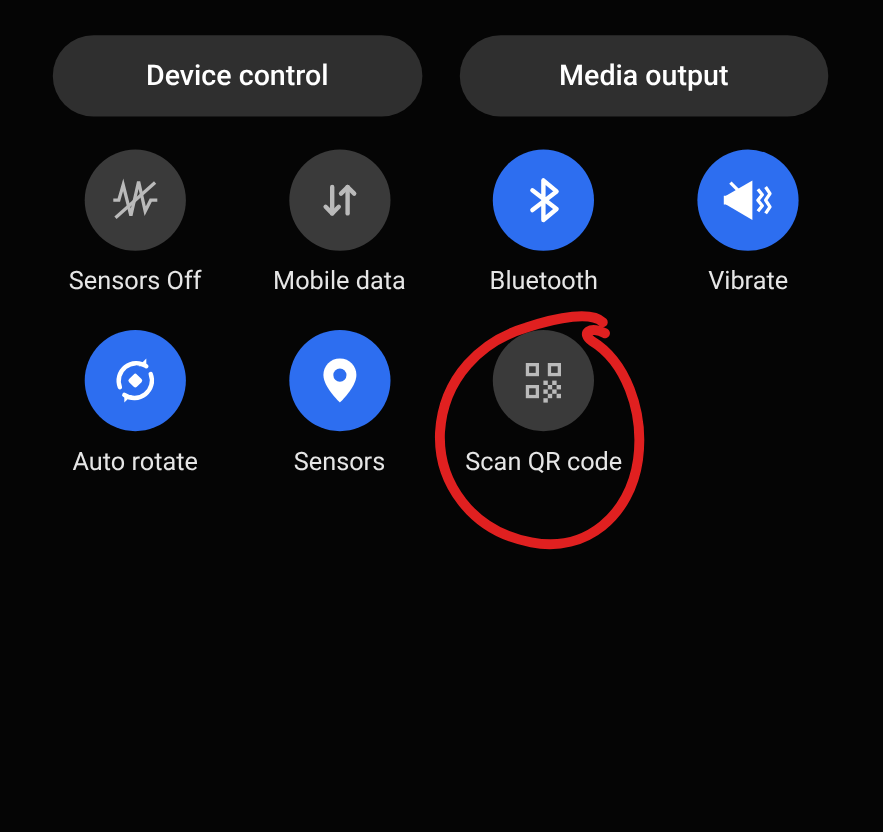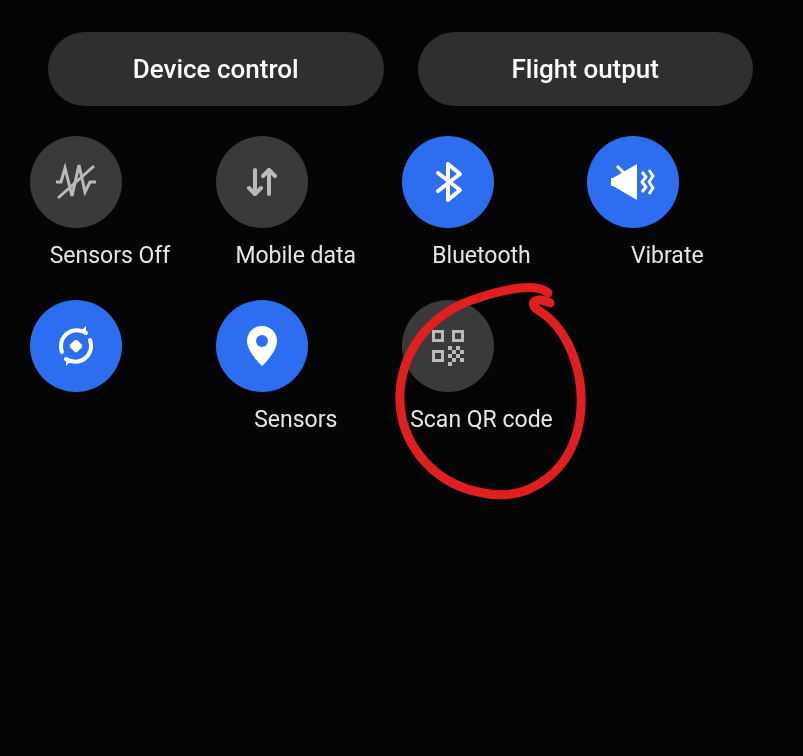--- a/index.html
+++ b/index.html
@@ -37,20 +37,21 @@
   .grid {
     padding: 30px 30px 0 30px;
     display: grid;
     grid-template-columns: repeat(4, 1fr);
     row-gap: 30px;
   }
 
   .tile {
     display: flex;
     flex-direction: column;
+    align-items: center;
     cursor: pointer;
   }
   .circle {
     width: 92px;
     height: 92px;
     border-radius: 50%;
     display: flex;
     align-items: center;
     justify-content: center;
     margin-bottom: 14px;
@@ -74,21 +75,21 @@
     width: 200px;
     height: 230px;
     pointer-events: none;
   }
 </style>
 </head>
 <body>
 
 <div class="top-row">
   <div class="pill">Device control</div>
-  <div class="pill">Flight output</div>
+  <div class="pill">Media output</div>
 </div>
 
 <div class="grid">
 
   <div class="tile">
     <div class="circle c-grey">
       <svg class="ico" viewBox="0 0 48 48" fill="none" stroke="currentColor" stroke-width="3">
         <polyline points="4,24 9,24 13,10 20,38 27,7 33,34 38,24 44,24"></polyline>
         <line x1="6" y1="40" x2="42" y2="8"></line>
       </svg>
@@ -136,20 +137,21 @@
   <div class="tile">
     <div class="circle c-blue">
       <svg class="ico" viewBox="0 0 48 48" fill="none" stroke="currentColor" stroke-width="4" stroke-linecap="round">
         <path d="M10 30 A16 16 0 0 1 34 11"></path>
         <polyline points="34,4 34,11 27,11" fill="currentColor" stroke="none"></polyline>
         <path d="M38 18 A16 16 0 0 1 14 37"></path>
         <polyline points="14,44 14,37 21,37" fill="currentColor" stroke="none"></polyline>
         <rect x="19" y="19" width="10" height="10" rx="2" fill="currentColor" stroke="none" transform="rotate(45 24 24)"></rect>
       </svg>
     </div>
+    <div class="label">Auto rotate</div>
   </div>
 
   <div class="tile">
     <div class="circle c-blue">
       <svg class="ico" viewBox="0 0 48 48" fill="currentColor">
         <path d="M24 4 C15 4 9 11 9 19 C9 30 24 44 24 44 C24 44 39 30 39 19 C39 11 33 4 24 4 Z"></path>
         <circle cx="24" cy="19" r="6" fill="#2d6ef0"></circle>
       </svg>
     </div>
     <div class="label">Sensors</div>

